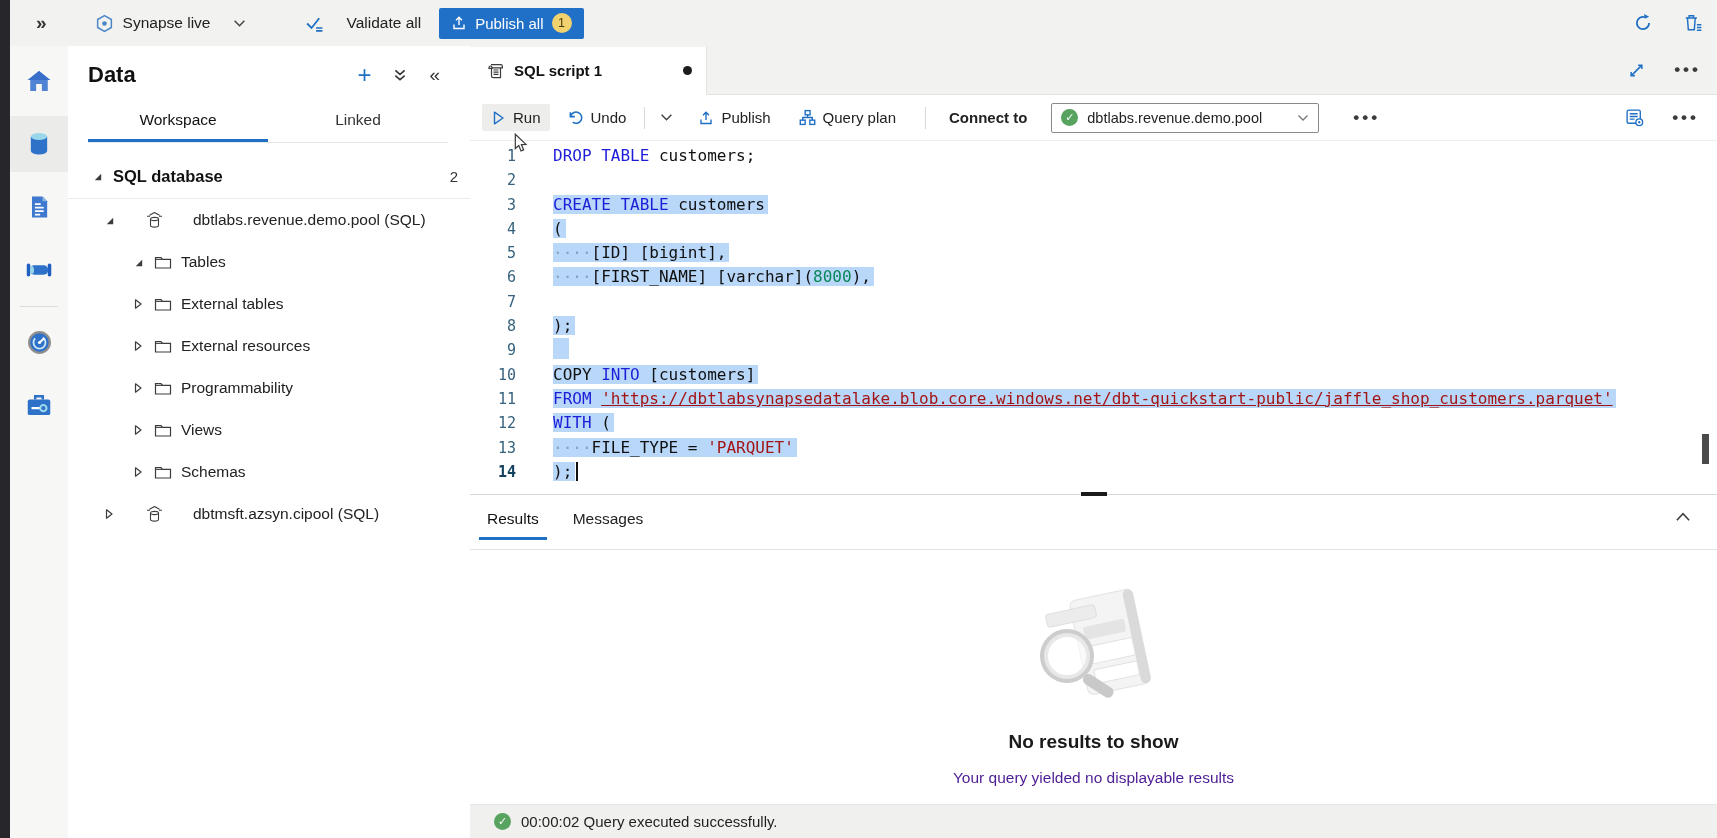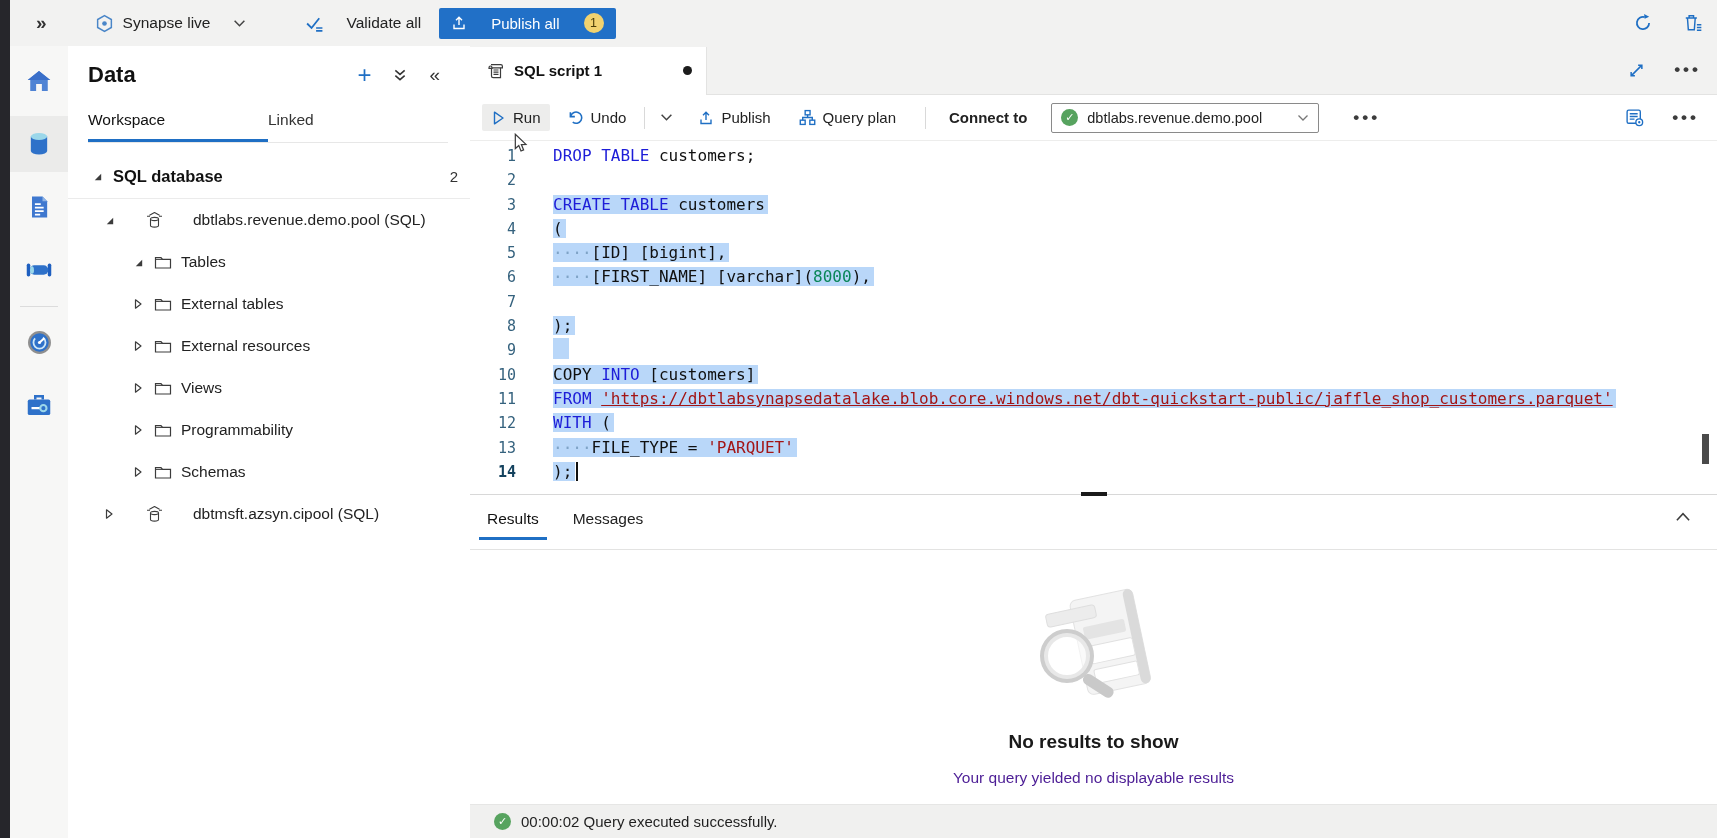--- a/index.html
+++ b/index.html
@@ -9,21 +9,21 @@
 
   
   .topbar{position:absolute;left:10px;top:0;right:0;height:46px;background:#f2f2f1;
           border-bottom:1px solid #e3e3e2;display:flex;align-items:center;}
   .expand-all{margin-left:26px;font-size:19px;color:#333;font-weight:700;cursor:default;}
   .mode-switcher{display:flex;align-items:center;margin-left:48px;gap:9px;}
   .mode-label{font-size:15.5px;color:#222;}
   .chev{display:inline-block;}
   .tb-validate{display:flex;align-items:center;gap:9px;margin-left:46px;}
   .tb-validate span{font-size:15.5px;color:#222;margin-left:13px;}
-  .publish-btn{margin-left:18px;height:31px;display:flex;align-items:center;gap:24px;
+  .publish-btn{margin-left:18px;height:31px;display:flex;align-items:center;gap:8px;
                background:#2170c7;color:#fff;border:none;border-radius:2px;padding:0 12px;font-size:15px;
                font-family:inherit;}
   .pub-badge{width:20px;height:20px;border-radius:50%;background:#f1d26f;color:#4a3d08;font-size:12.5px;
              display:flex;align-items:center;justify-content:center;font-weight:400;}
   .topbar-right{margin-left:auto;display:flex;align-items:center;gap:30px;margin-right:14px;}
 
   
   .appbar{position:absolute;left:10px;top:46px;width:58px;bottom:0;background:#f7f7f6;}
   .appbar .item{width:100%;height:56px;margin-top:7px;display:flex;align-items:center;justify-content:center;}
   .appbar .item.selected{background:#ebebea;}
@@ -31,21 +31,21 @@
 
   
   .datapanel{position:absolute;left:68px;top:46px;width:402px;bottom:0;background:#fff;
              border-right:1px solid #e3e3e2;}
   .dp-head{display:flex;align-items:center;margin:16px 30px 0 20px;}
   .dp-title{font-size:22px;font-weight:700;color:#111;}
   .dp-head-icons{margin-left:auto;display:flex;align-items:center;gap:22px;}
   .plus-ic{color:#1f6fc4;font-size:24px;font-weight:400;line-height:1;}
   .collapse-ic{color:#333;font-size:19px;}
   .dp-tabs{display:flex;margin:14px 22px 0 20px;border-bottom:1px solid #e7e7e7;}
-  .dp-tab{flex:1;padding:9px 0 10px;font-size:15.5px;color:#333;border-bottom:3px solid transparent;}
+  .dp-tab{flex:1;text-align:center;padding:9px 0 10px;font-size:15.5px;color:#333;border-bottom:3px solid transparent;}
   .dp-tab.active{color:#111;border-bottom-color:#1f6fc4;}
   .filterbox{display:flex;align-items:center;gap:8px;margin:15px 23px 0 20px;height:31px;
              border:1px solid #8a8a8a;border-radius:2px;background:#fff;padding:0 8px;}
   .filterbox input{border:none;outline:none;flex:1;font-size:15px;font-family:inherit;color:#333;background:transparent;}
   .filterbox input::placeholder{color:#787878;}
   .tree{margin-top:14px;}
   .tree-row{display:flex;align-items:center;height:42px;}
   .tree-root{padding-left:22px;height:38px;}
   .tree-root .tree-label{font-weight:700;font-size:16.5px;color:#111;}
   .tree-count{margin-left:auto;margin-right:12px;font-size:15px;color:#333;}
@@ -325,35 +325,35 @@
               <svg width="10" height="12" viewBox="0 0 10 12">
                 <path d="M2.5 1.8 L8 6 L2.5 10.2 Z" fill="none" stroke="#3c3c3c" stroke-width="1.2" stroke-linejoin="round"></path>
               </svg>
             </span>
             <span class="tree-ic">
               <svg width="18" height="15" viewBox="0 0 18 15" fill="none" stroke="#3c3c3c" stroke-width="1.2">
                 <path d="M1.5 13 L1.5 2.5 L7 2.5 L8.5 4.3 L16.5 4.3 L16.5 13 Z"></path>
                 <path d="M1.5 4.3 L8.5 4.3"></path>
               </svg>
             </span>
-            <span class="tree-label">Views</span>
+            <span class="tree-label">Programmability</span>
           </div>
           <div class="tree-row depth-2">
             <span class="twisty">
               <svg width="10" height="12" viewBox="0 0 10 12">
                 <path d="M2.5 1.8 L8 6 L2.5 10.2 Z" fill="none" stroke="#3c3c3c" stroke-width="1.2" stroke-linejoin="round"></path>
               </svg>
             </span>
             <span class="tree-ic">
               <svg width="18" height="15" viewBox="0 0 18 15" fill="none" stroke="#3c3c3c" stroke-width="1.2">
                 <path d="M1.5 13 L1.5 2.5 L7 2.5 L8.5 4.3 L16.5 4.3 L16.5 13 Z"></path>
                 <path d="M1.5 4.3 L8.5 4.3"></path>
               </svg>
             </span>
-            <span class="tree-label">Programmability</span>
+            <span class="tree-label">Views</span>
           </div>
           <div class="tree-row depth-2">
             <span class="twisty">
               <svg width="10" height="12" viewBox="0 0 10 12">
                 <path d="M2.5 1.8 L8 6 L2.5 10.2 Z" fill="none" stroke="#3c3c3c" stroke-width="1.2" stroke-linejoin="round"></path>
               </svg>
             </span>
             <span class="tree-ic">
               <svg width="18" height="15" viewBox="0 0 18 15" fill="none" stroke="#3c3c3c" stroke-width="1.2">
                 <path d="M1.5 13 L1.5 2.5 L7 2.5 L8.5 4.3 L16.5 4.3 L16.5 13 Z"></path>

